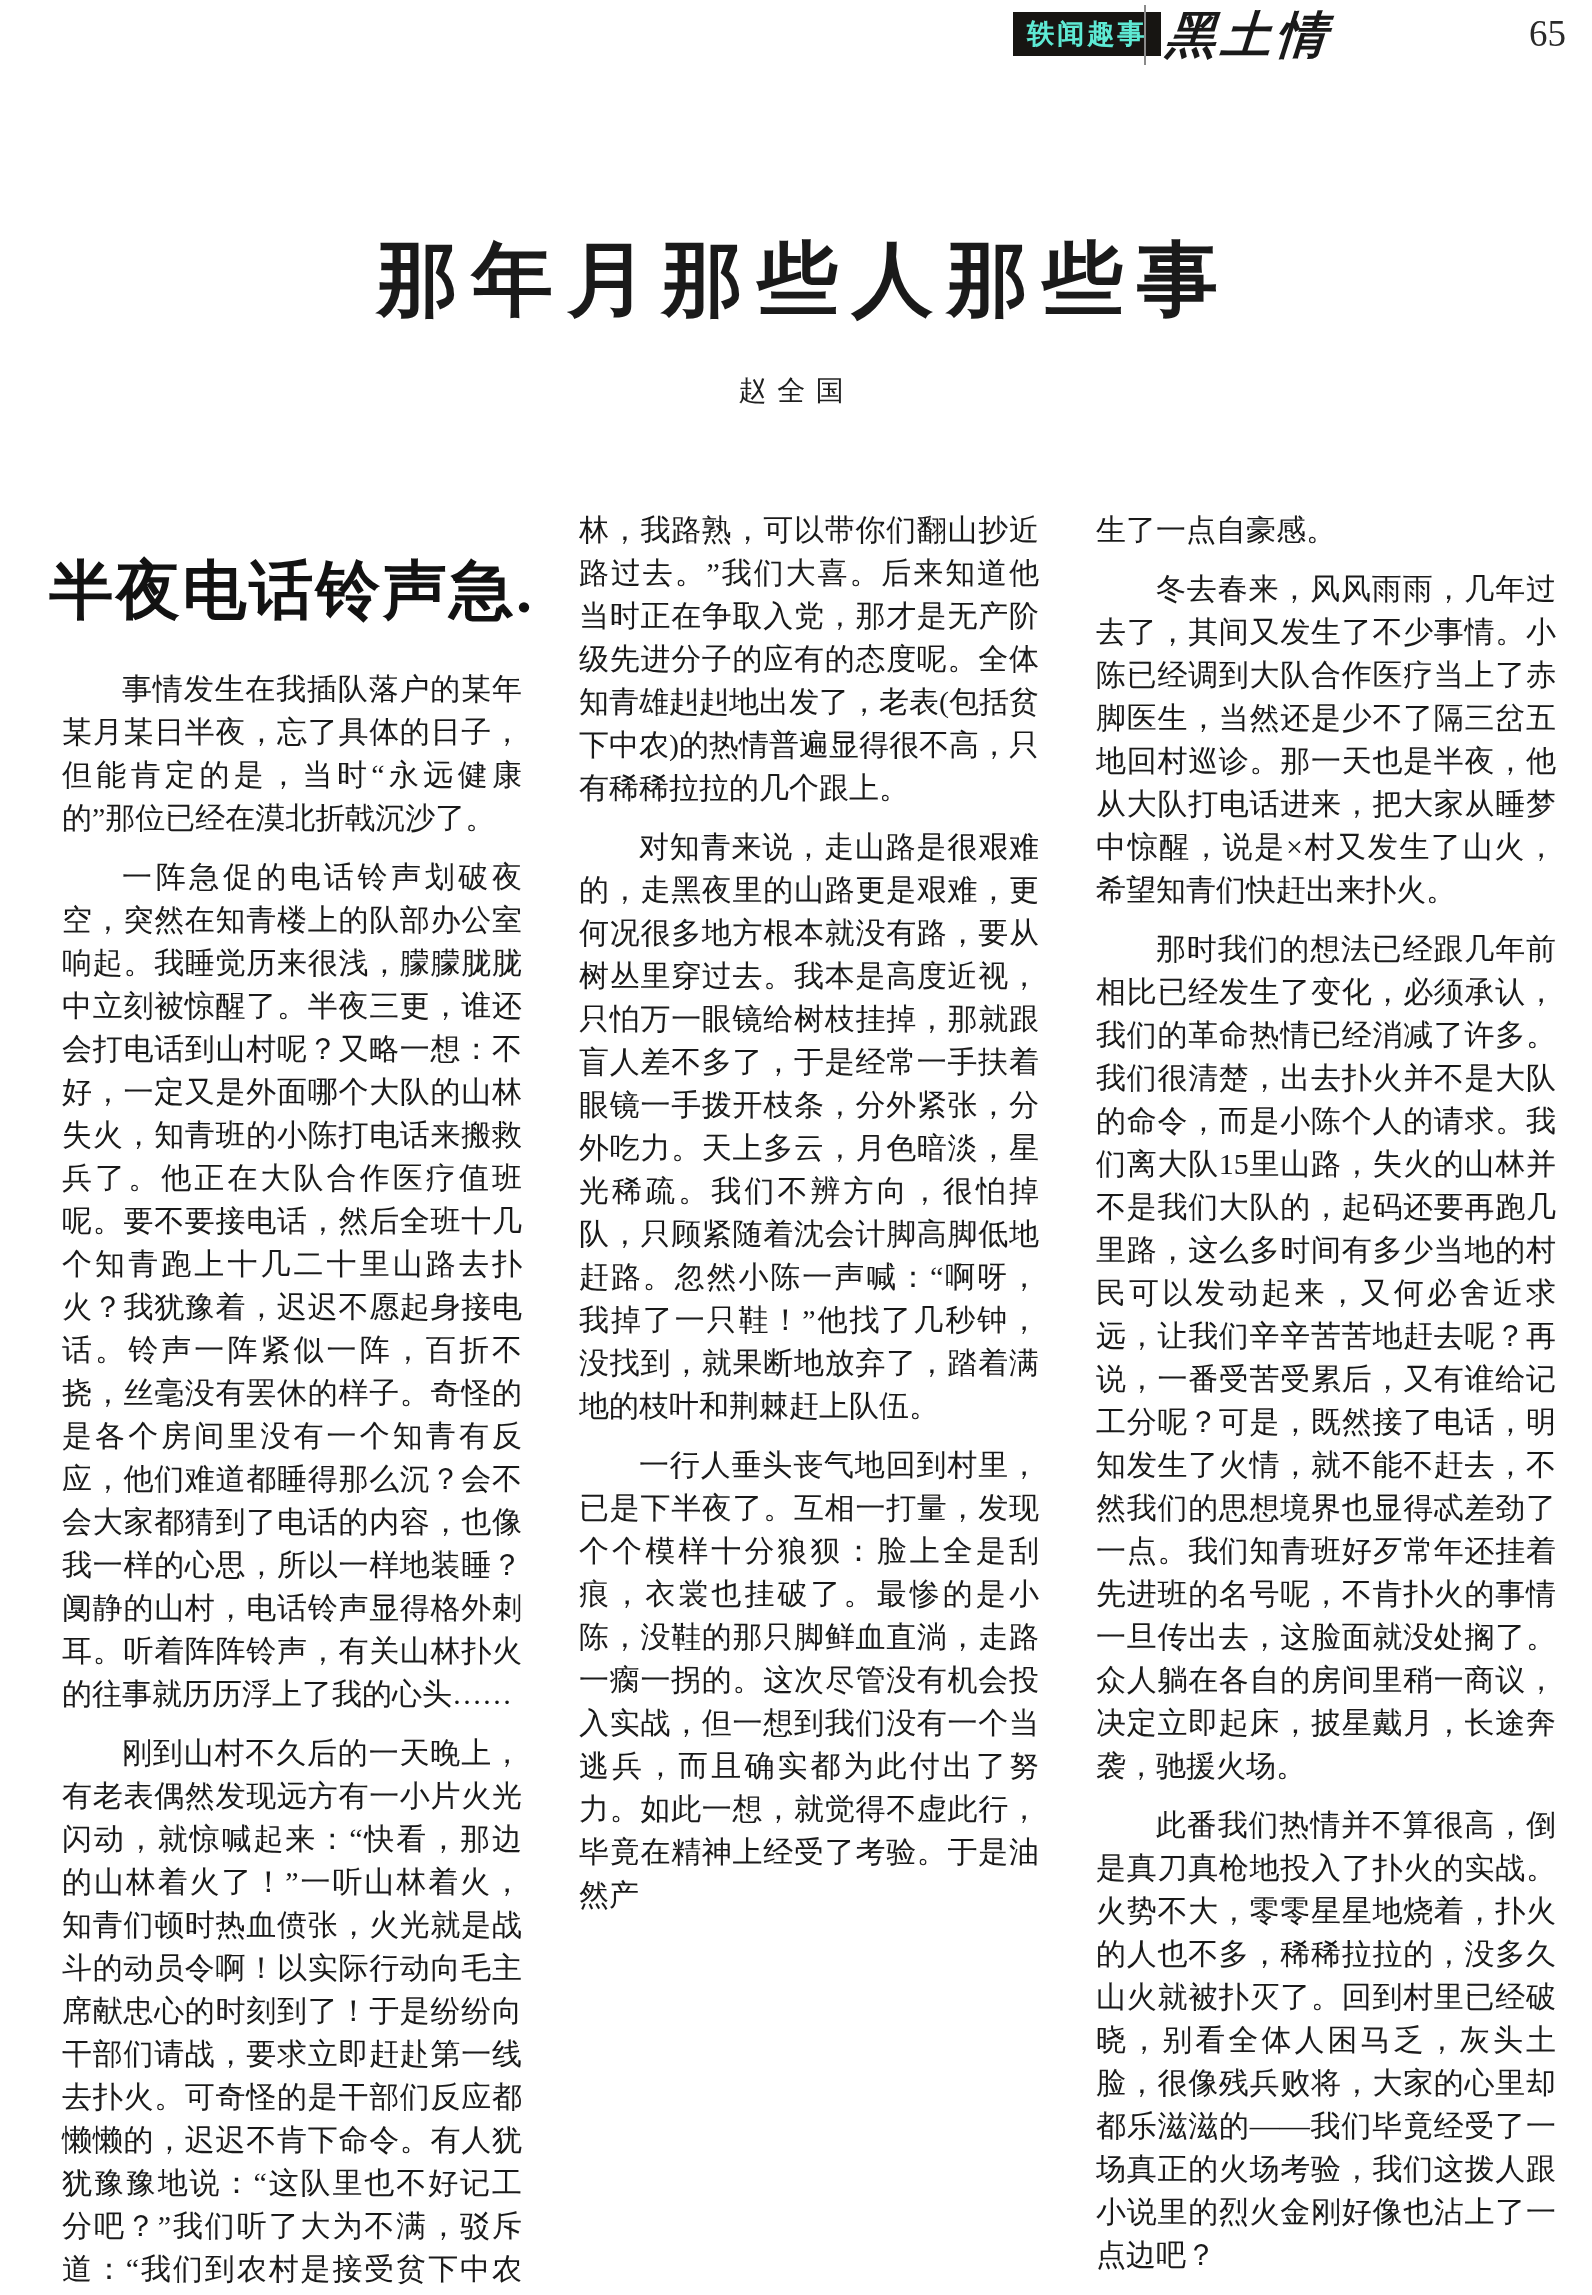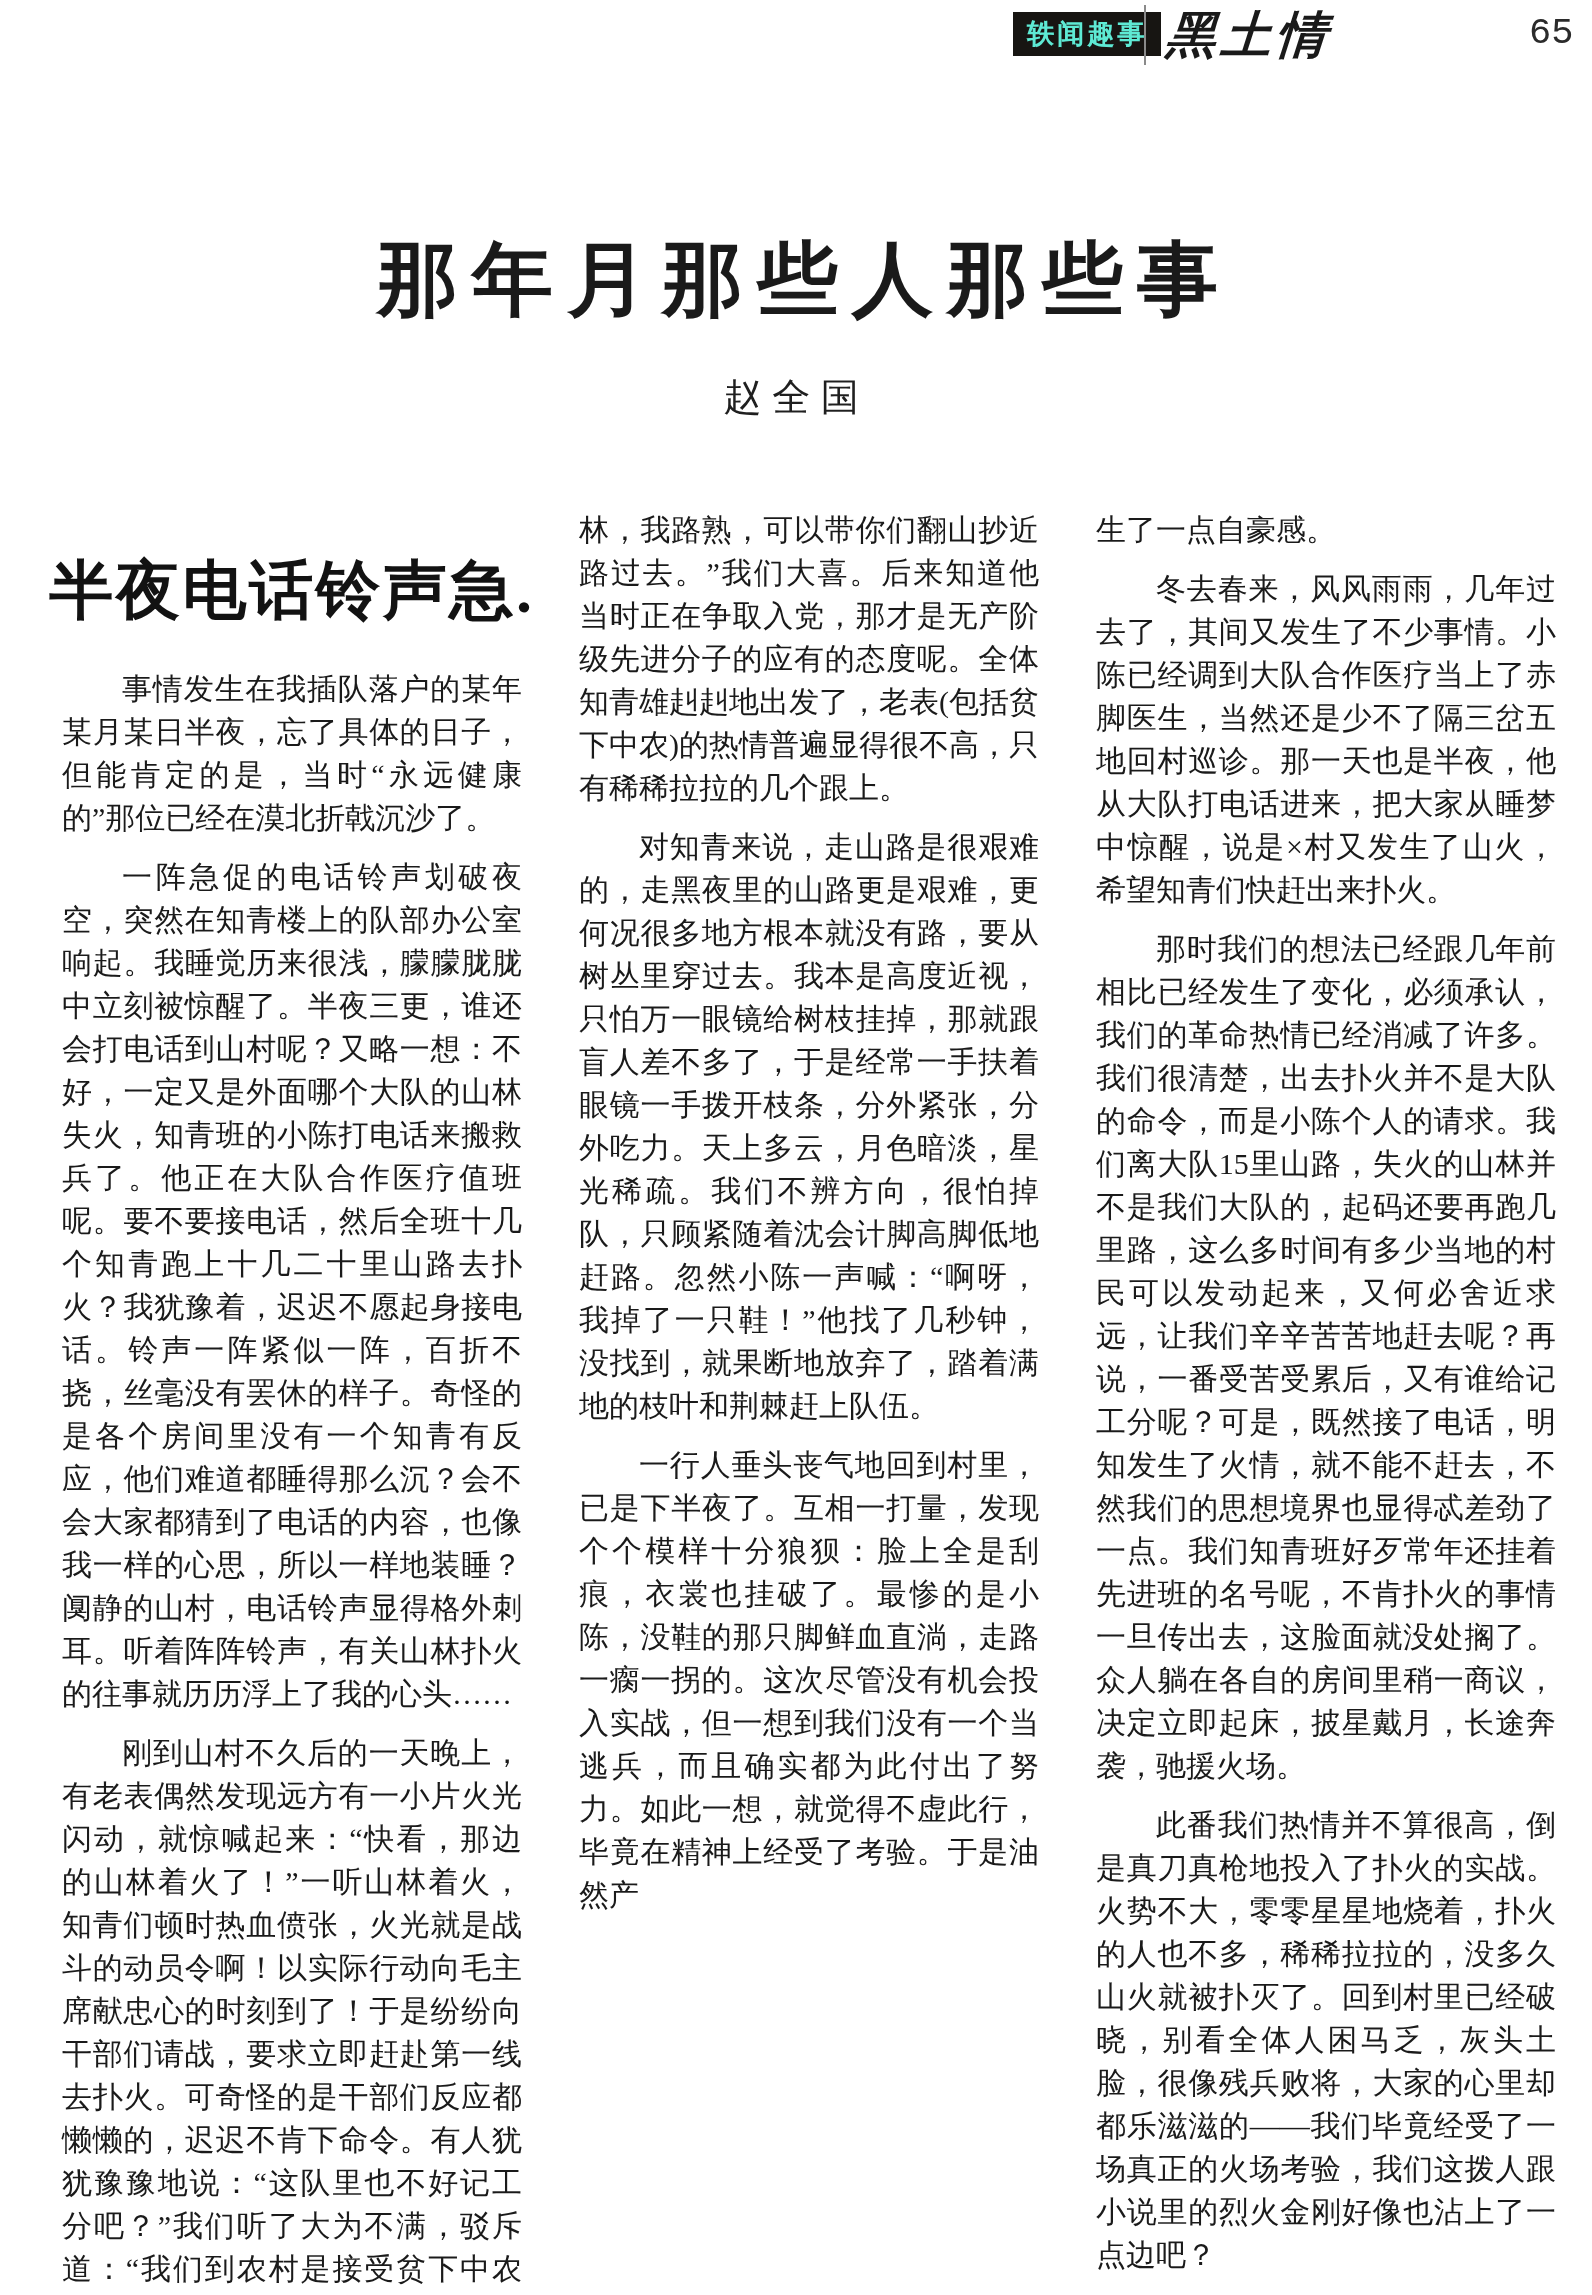--- a/index.html
+++ b/index.html
@@ -29,33 +29,33 @@
   .logo{
     position:absolute;left:1166px;top:1.8px;
     font-size:50px;font-weight:700;font-style:italic;
     letter-spacing:5.3px;
     font-family:"Liberation Serif","DejaVu Serif",serif;
     transform:skewX(-4deg);
   }
   .page-num{
     position:absolute;left:1529px;top:12.4px;
     font-size:37px;color:#2b2b2b;
-    font-family:Liberation Mono, monospace;
+    font-family:Liberation Serif, serif;
   }
   
   .title{
     position:absolute;top:228px;left:0;width:100%;
     margin:8px;text-align:center;
     font-size:81px;font-weight:700;letter-spacing:14px;
     line-height:1.1;
   }
   .author{
     position:absolute;top:372px;left:0;width:100%;
     text-align:center;
-    font-size:38px;letter-spacing:10.6px;color:#1f1f1f;
+    font-size:28px;letter-spacing:10.6px;color:#1f1f1f;
   }
   
   .columns{
     position:absolute;left:46px;top:492px;
     width:1526px;height:1803px;
     display:flex;gap:25px;
     overflow:hidden;
   }
   .col{
     flex:1 1 0;

